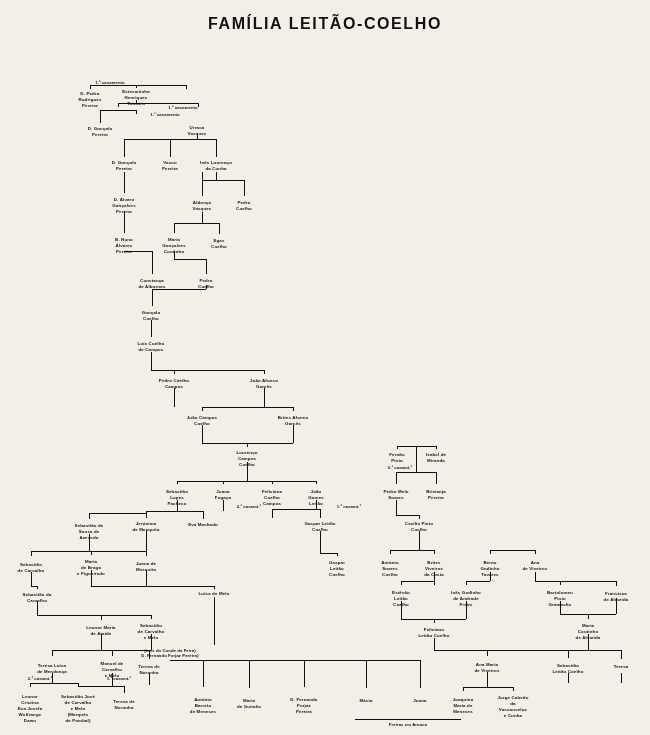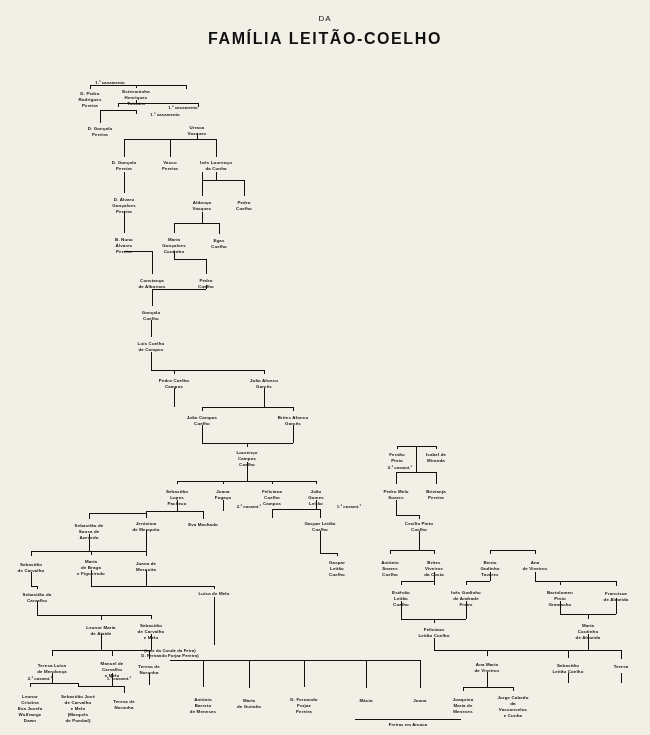--- a/index.html
+++ b/index.html
@@ -41,21 +41,20 @@
   .h{height:1px;}
   .v{width:1px;}
   .ul{position:absolute;border-bottom:1px solid #111;height:0;}
 </style>
 </head>
 <body>
 
 <div id="sheet">
 
   <div class="title-block">
-    <div class="t2">DA</div>
     <div class="t3">FAMÍLIA LEITÃO-COELHO</div>
   </div>
 
   <div id="lines-layer">
       <div class="line h" style="left: 90px; top: 85px; width: 96px; height: 1px;"></div>
       <div class="line v" style="left: 90px; top: 85px; width: 1px; height: 4px;"></div>
       <div class="line v" style="left: 186px; top: 85px; width: 1px; height: 4px;"></div>
       <div class="line v" style="left: 136px; top: 85px; width: 1px; height: 3px;"></div>
       <div class="line h" style="left: 118px; top: 103px; width: 80px; height: 1px;"></div>
       <div class="line v" style="left: 118px; top: 103px; width: 1px; height: 4px;"></div>

